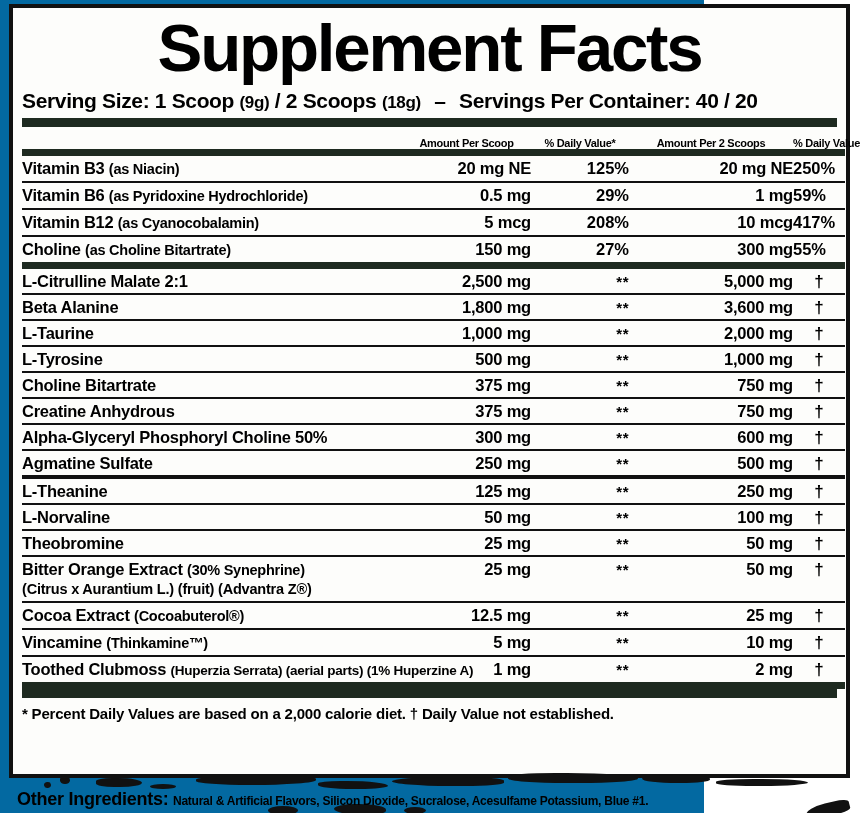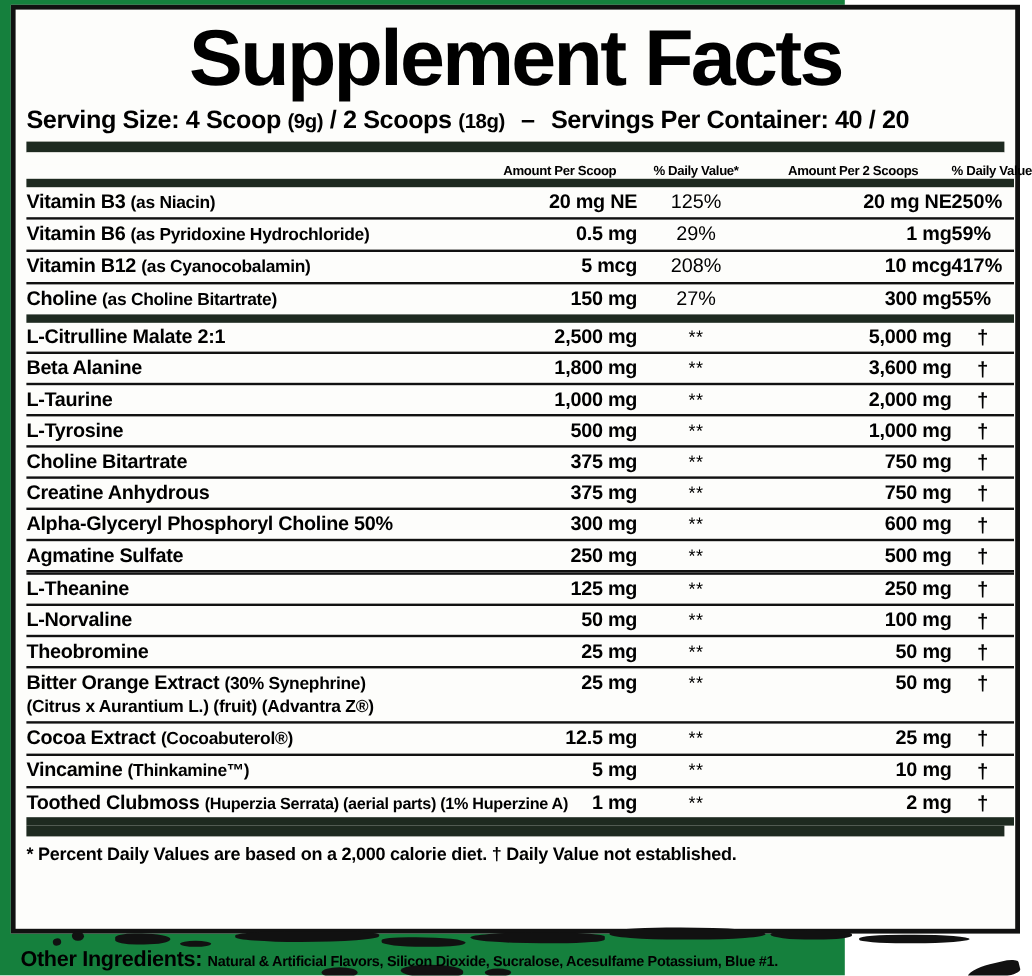--- a/index.html
+++ b/index.html
@@ -3,21 +3,21 @@
 <meta charset="utf-8">
 <style>
   * { box-sizing: border-box; margin: 0; padding: 0; }
   html, body {
     width: 860px; height: 813px;
     background: #ffffff;
     font-family: "Liberation Sans", sans-serif;
     color: #000;
     overflow: hidden;
   }
-  #root { position: relative; width: 704px; height: 813px; background: #15803d; }
+  #root { position: relative; width: 704px; height: 813px; background: #0369a1; }
 
   
   .panel {
     position: absolute;
     left: 9px; top: 4px;
     width: 841px; height: 774px;
     border: 4px solid #111;
     background: #fdfdfb;
     padding: 0 9px;
   }
@@ -83,21 +83,21 @@
   .nm .paren2 { font-size: 13.5px; font-weight: 700; }
   .sub2 { font-size: 14.5px; font-weight: 700; letter-spacing: -0.2px; line-height: 19px; }
   .blendlist { font-size: 15px; font-weight: 700; letter-spacing: -0.2px; line-height: 21px; }
 
   .val {
     font-size: 16.5px; font-weight: 700; text-align: right;
     white-space: nowrap; letter-spacing: -0.2px; line-height: 19px;
     padding-right: 12px;
   }
   .dv {
-    font-size: 16.5px; font-weight: 400; text-align: center;
+    font-size: 16.5px; font-weight: 700; text-align: right;
     white-space: nowrap; line-height: 19px;
   }
   .dv.stars { font-size: 15px; letter-spacing: 0.5px; }
   .dv2 {
     font-size: 16.5px; font-weight: 700; text-align: left;
     white-space: nowrap; line-height: 19px; padding-right: 4px;
   }
   .dag { font-size: 17px; font-weight: 700; text-align: center; line-height: 19px; }
 
   .sep td { padding: 0; }
@@ -140,21 +140,21 @@
 <body>
 
 <div id="root">
 
   <div class="panel">
 
     <div class="title">Supplement Facts</div>
 
     <div class="serving-line">
       <span>Serving Size:</span>
-      <span>4 Scoop</span>
+      <span>1 Scoop</span>
       <span class="sm">(9g)</span>
       <span>/</span>
       <span>2 Scoops</span>
       <span class="sm">(18g)</span>
       <span class="dash">–</span>
       <span>Servings Per Container:</span>
       <span>40 / 20</span>
     </div>
 
     <div class="bar-thick"></div>

